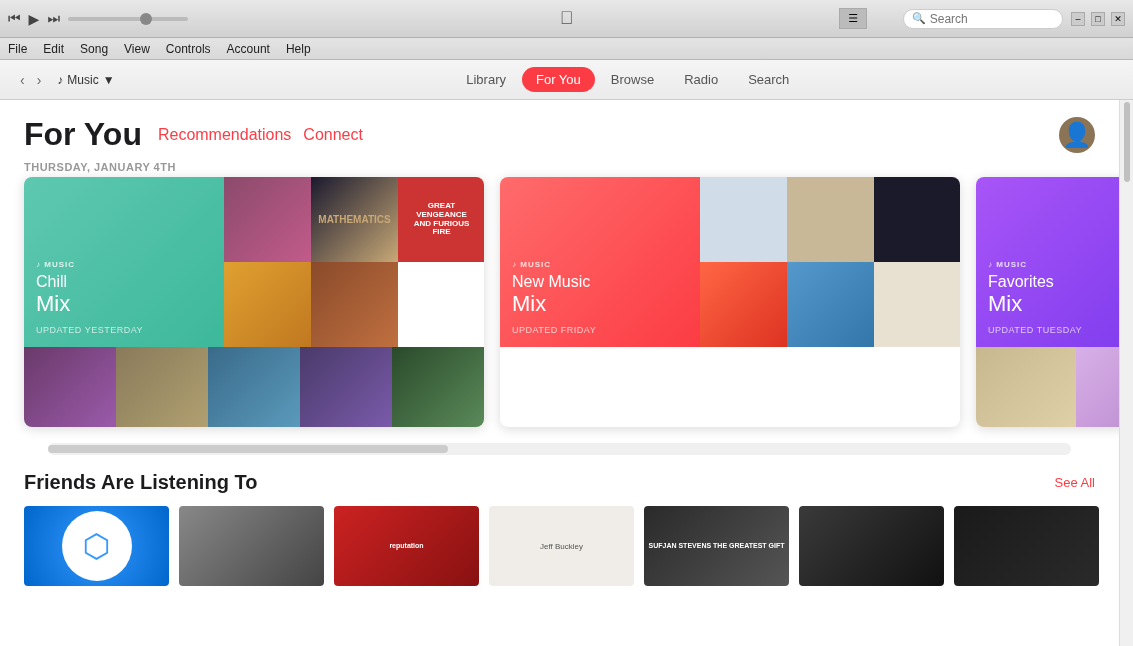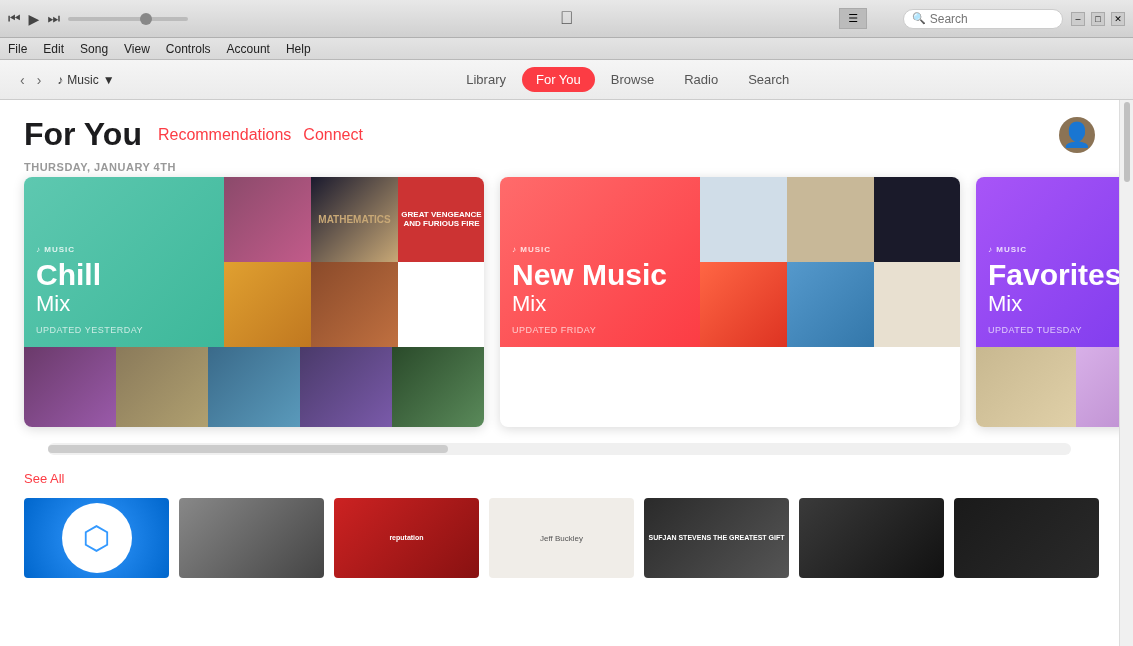--- a/index.html
+++ b/index.html
@@ -54,21 +54,21 @@
 
     
     .mix-cards-row { display: flex; gap: 16px; margin-bottom: 16px; }
     .mix-card { width: 460px; min-width: 460px; background: white; border-radius: 8px; box-shadow: 0 2px 12px rgba(0,0,0,0.15); overflow: hidden; }
     .mix-top { display: flex; height: 170px; }
     .mix-hero { width: 200px; min-width: 200px; position: relative; display: flex; flex-direction: column; justify-content: flex-end; padding: 12px; }
     .mix-hero.chill { background: linear-gradient(135deg, #5ec8b0, #3db89a); }
     .mix-hero.new-music { background: linear-gradient(135deg, #ff6b6b, #fc3c44); }
     .mix-hero.favorites { background: linear-gradient(135deg, #a855f7, #7c3aed); }
     .mix-badge { font-size: 8px; font-weight: 700; color: rgba(255,255,255,0.8); letter-spacing: 1px; margin-bottom: 4px; }
-    .mix-name { font-size: 30px; font-weight: 700; color: white; line-height: 1.1; }
+    .mix-name { font-size: 16px; font-weight: 400; color: white; line-height: 1.1; }
     .mix-type { font-size: 22px; font-weight: 300; color: white; }
     .mix-updated { font-size: 9px; color: rgba(255,255,255,0.7); margin-top: 8px; letter-spacing: 0.5px; text-transform: uppercase; }
     .mix-grid { display: grid; grid-template-columns: 1fr 1fr 1fr; flex: 1; }
     .mix-album { width: 87px; height: 85px; overflow: hidden; }
 
     
     .album-1 { background: linear-gradient(135deg, #8b4a6b, #c25b8a); }
     .album-2 { background: linear-gradient(135deg, #1a1a2e, #c8a876); display: flex; align-items: center; justify-content: center; }
 
     
@@ -168,21 +168,21 @@
               <div class="mix-badge">♪ MUSIC</div>
               <div class="mix-name">Chill</div>
               <div class="mix-type">Mix</div>
               <div class="mix-updated">UPDATED YESTERDAY</div>
             </div>
             <div class="mix-grid">
               <div class="mix-album album-1"></div>
               <div class="mix-album album-2" style="display:flex;align-items:center;justify-content:center;">
                 <span style="color:#c8a876;font-size:10px;font-weight:700;text-align:center;line-height:1.2;">MATHEMATICS</span>
               </div>
-              <div class="mix-album" style="background:#cc3333;display:flex;align-items:center;justify-content:center;padding:2px;">
+              <div class="mix-album" style="background:#cc3333;display:flex;align-items:center;justify-content:center;padding:11px;">
                 <span style="color:white;font-size:8px;font-weight:900;text-align:center;line-height:1.1;">GREAT VENGEANCE AND FURIOUS FIRE</span>
               </div>
               <div class="mix-album" style="background:linear-gradient(135deg,#e0a030,#c07820);"></div>
               <div class="mix-album" style="background:linear-gradient(135deg,#8a4a2a,#c07040);"></div>
             </div>
           </div>
           <div style="display:flex;height:80px;">
             <div style="flex:1;background:linear-gradient(135deg,#6a3a6a,#9a5aaa);"></div>
             <div style="flex:1;background:linear-gradient(135deg,#8a7a5a,#b0a070);"></div>
             <div style="flex:1;background:linear-gradient(135deg,#3a6a8a,#5a9abb);"></div>
@@ -226,20 +226,21 @@
         </div>
 
       </div>
 
       <div class="horiz-scroll">
         <div class="horiz-thumb"></div>
       </div>
 
       <div>
         <div class="section-header">
+          <span class="section-title">Friends Are Listening To</span>
           <a class="see-all-link">See All</a>
         </div>
         <div class="friends-row">
           <div class="friend-album friend-1">
             <div class="friend-1-inner">
               <div class="friend-1-logo">⬡</div>
             </div>
           </div>
           <div class="friend-album friend-2" style="background:linear-gradient(135deg,#888,#444);"></div>
           <div class="friend-album friend-3" style="background:linear-gradient(135deg,#cc2222,#881111);display:flex;align-items:center;justify-content:center;flex-direction:column;">

